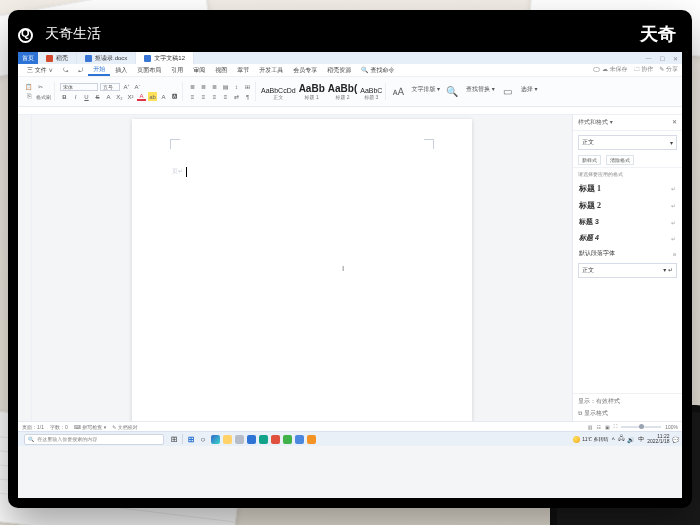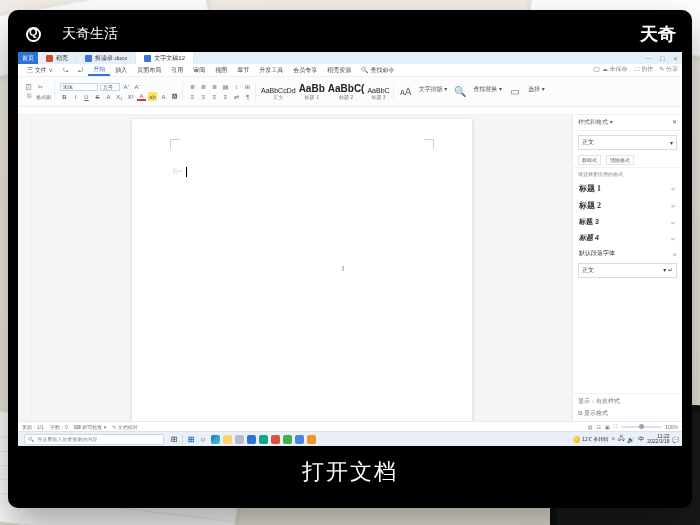--- a/index.html
+++ b/index.html
@@ -15,21 +15,21 @@
   .phone:after{content:"";position:absolute;inset:7px;border-radius:18px;background:#1a1a1a;}
 
   .monitor { position:absolute; left:8px; top:10px; width:684px; height:498px; background:#000; border-radius:10px; box-shadow:0 20px 40px rgba(0,0,0,.35); overflow:hidden;}
   .screen { position:absolute; left:10px; top:10px; right:10px; bottom:10px; background:#f4f5f7;}
 
   
   .blackbar { position:absolute; left:0; right:0; background:#000; color:#fff; }
   .blackbar.top { top:0; height:32px; }
   .blackbar.bot { bottom:0; height:52px; display:flex; align-items:center; justify-content:center; font-size:22px; letter-spacing:2px;}
 
-  .wm-left { position:absolute; left:8px; top:5px; display:flex; align-items:center; gap:21px; font-size:14px;}
+  .wm-left { position:absolute; left:0; top:5px; display:flex; align-items:flex-end; gap:12px; font-size:14px;}
   .wm-left .logo { width:15px; height:15px; border:2px solid #fff; border-radius:50%; position:relative;}
   .wm-left .logo:before{content:"Q";position:absolute;left:1px;top:-3px;font-size:11px;font-weight:bold;}
   .wm-right { position:absolute; right:6px; top:2px; font-size:18px; font-weight:700;}
 
   
   .app { position:absolute; left:0; right:0; top:32px; bottom:52px; background:#fff; display:flex; flex-direction:column; font-size:7px; color:#333;}
 
   
   .tabstrip { height:12px; background:#e6eef8; display:flex; align-items:stretch; font-size:6px;}
   .tabstrip .start { width:20px; background:#2e74d6; color:#fff; display:flex;align-items:center;justify-content:center;}
@@ -230,21 +230,21 @@
           <div class="stylestrip">
             <div class="qstyle">
                 <div class="prev">AaBbCcDd</div>
                 <div>正文</div>
               </div>
             <div class="qstyle big">
                 <div class="prev">AaBb</div>
                 <div>标题 1</div>
               </div>
             <div class="qstyle big">
-                <div class="prev">AaBbC(</div>
+                <div class="prev">AaBb(</div>
                 <div>标题 2</div>
               </div>
             <div class="qstyle">
                 <div class="prev">AaBbC</div>
                 <div>标题 3</div>
               </div>
           </div>
           <div class="rgroup" style="border:none;flex-direction:row;gap:6px;">
             <span class="ricon lg">🗚</span>
             <span>文字排版 ▾</span>
@@ -376,18 +376,15 @@
             <div class="traytime">
                 <div>11:22</div>
                 <div>2022/1/18</div>
               </div>
             <span>💬</span>
           </div>
         </div>
 
       </div>
 
-      <div class="blackbar bot">
-        <span>打开文档</span>
-      </div>
     </div>
   </div>
 </div>
 
 </body></html>

